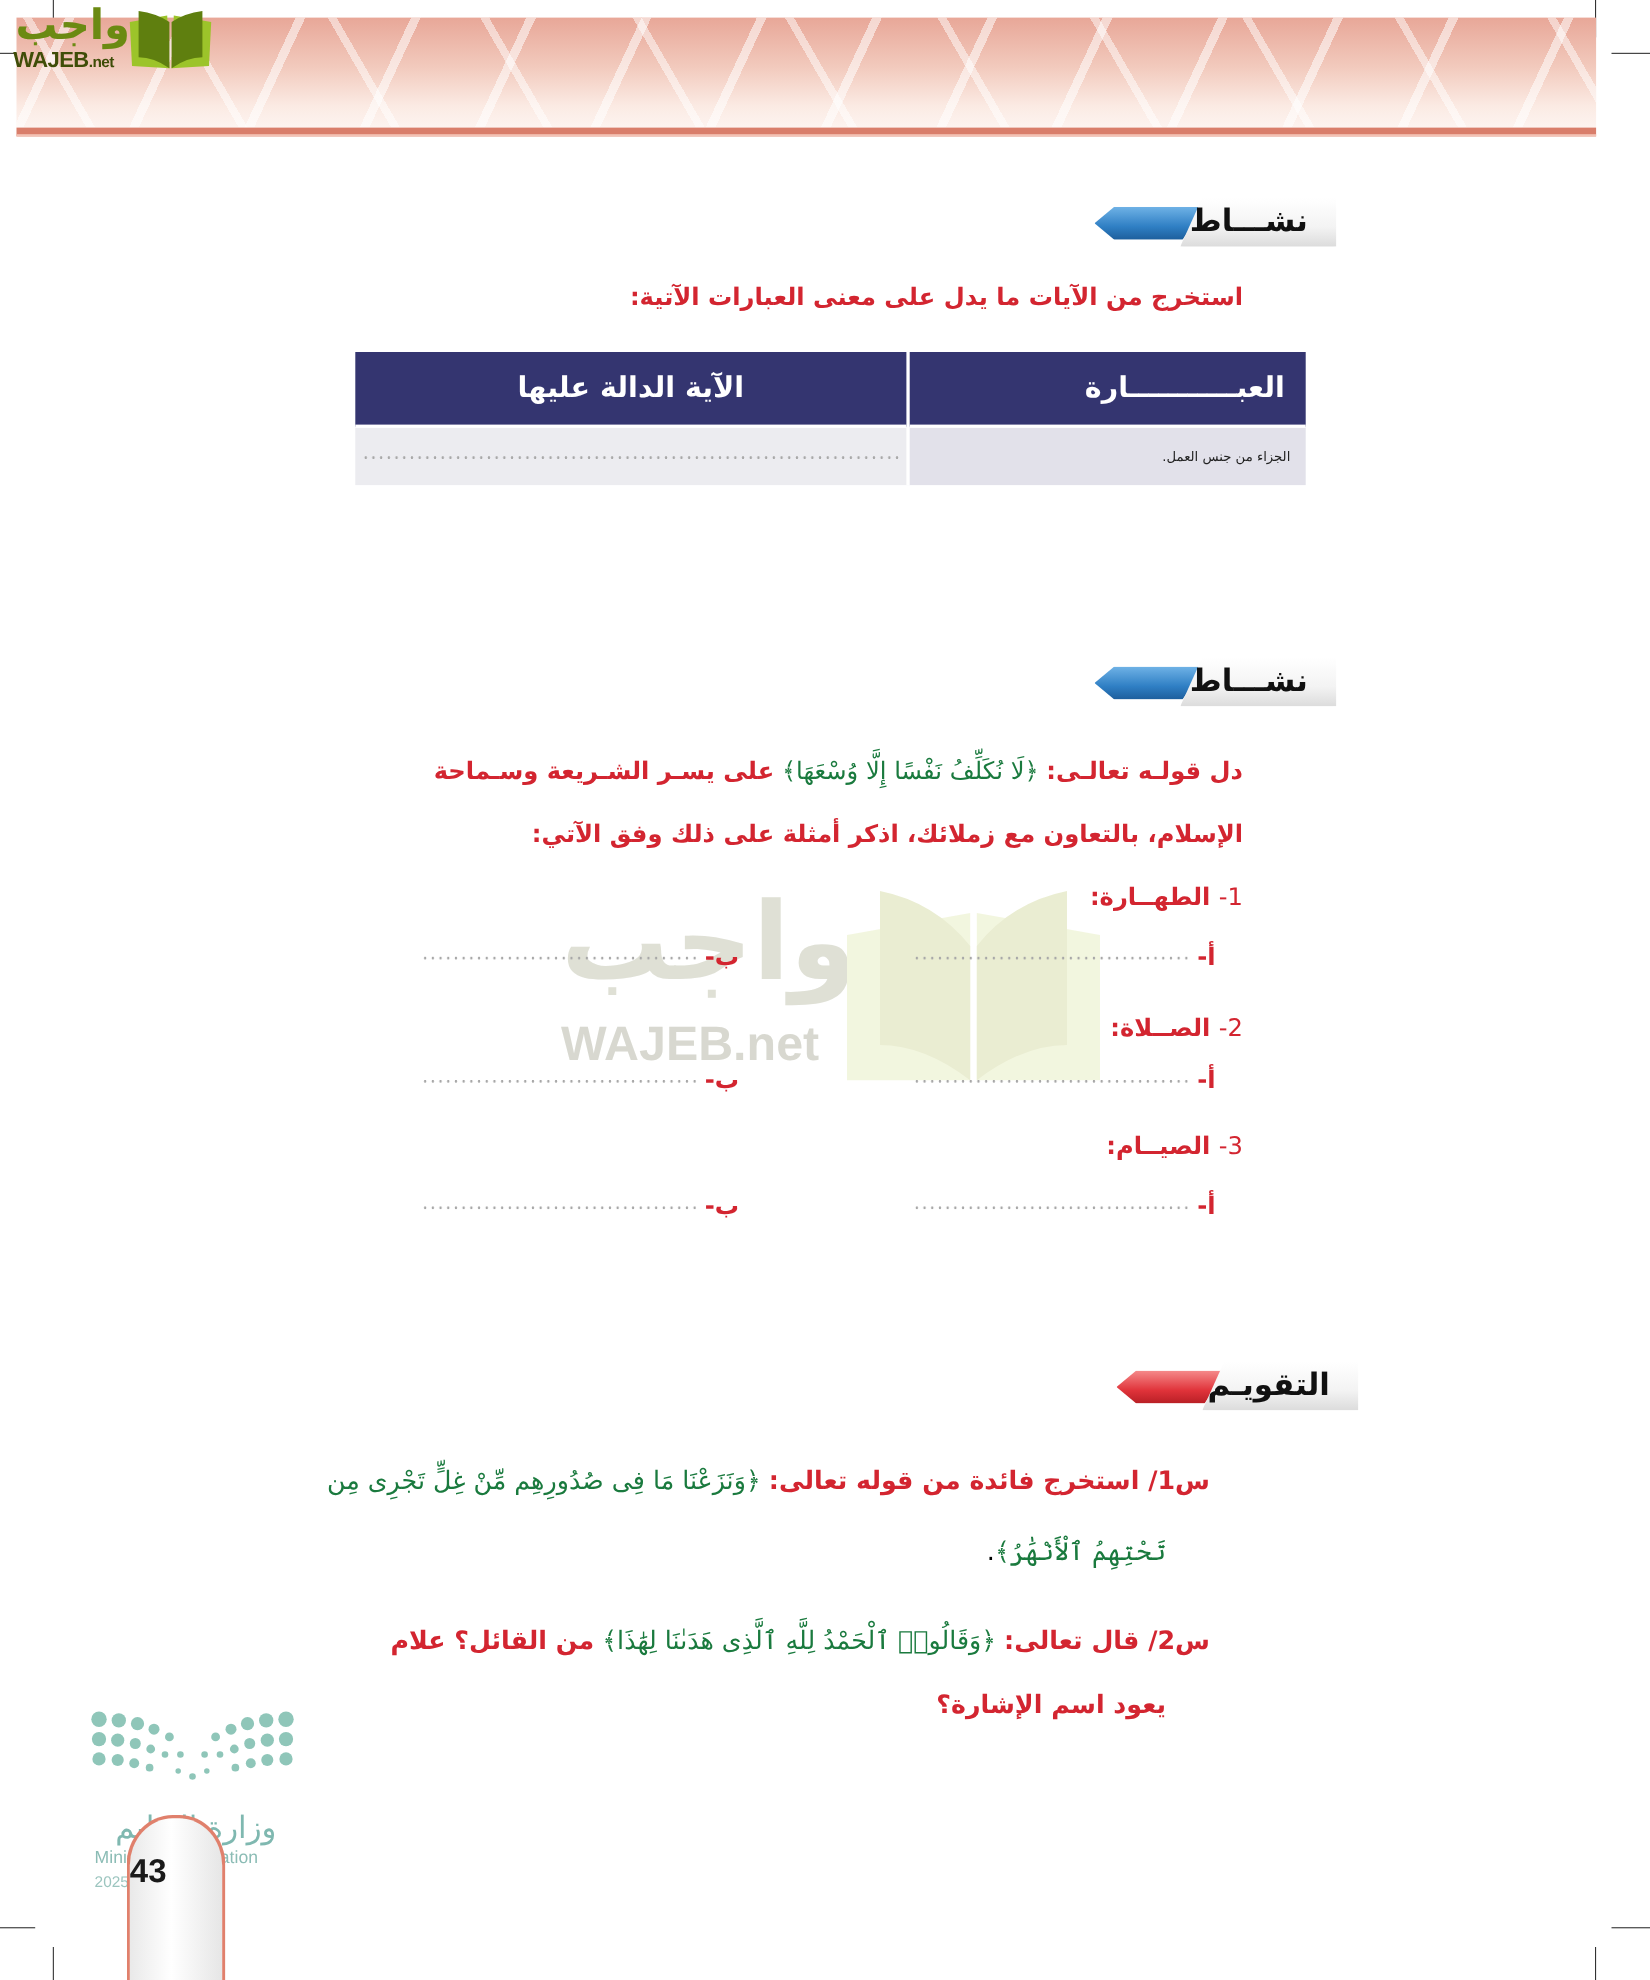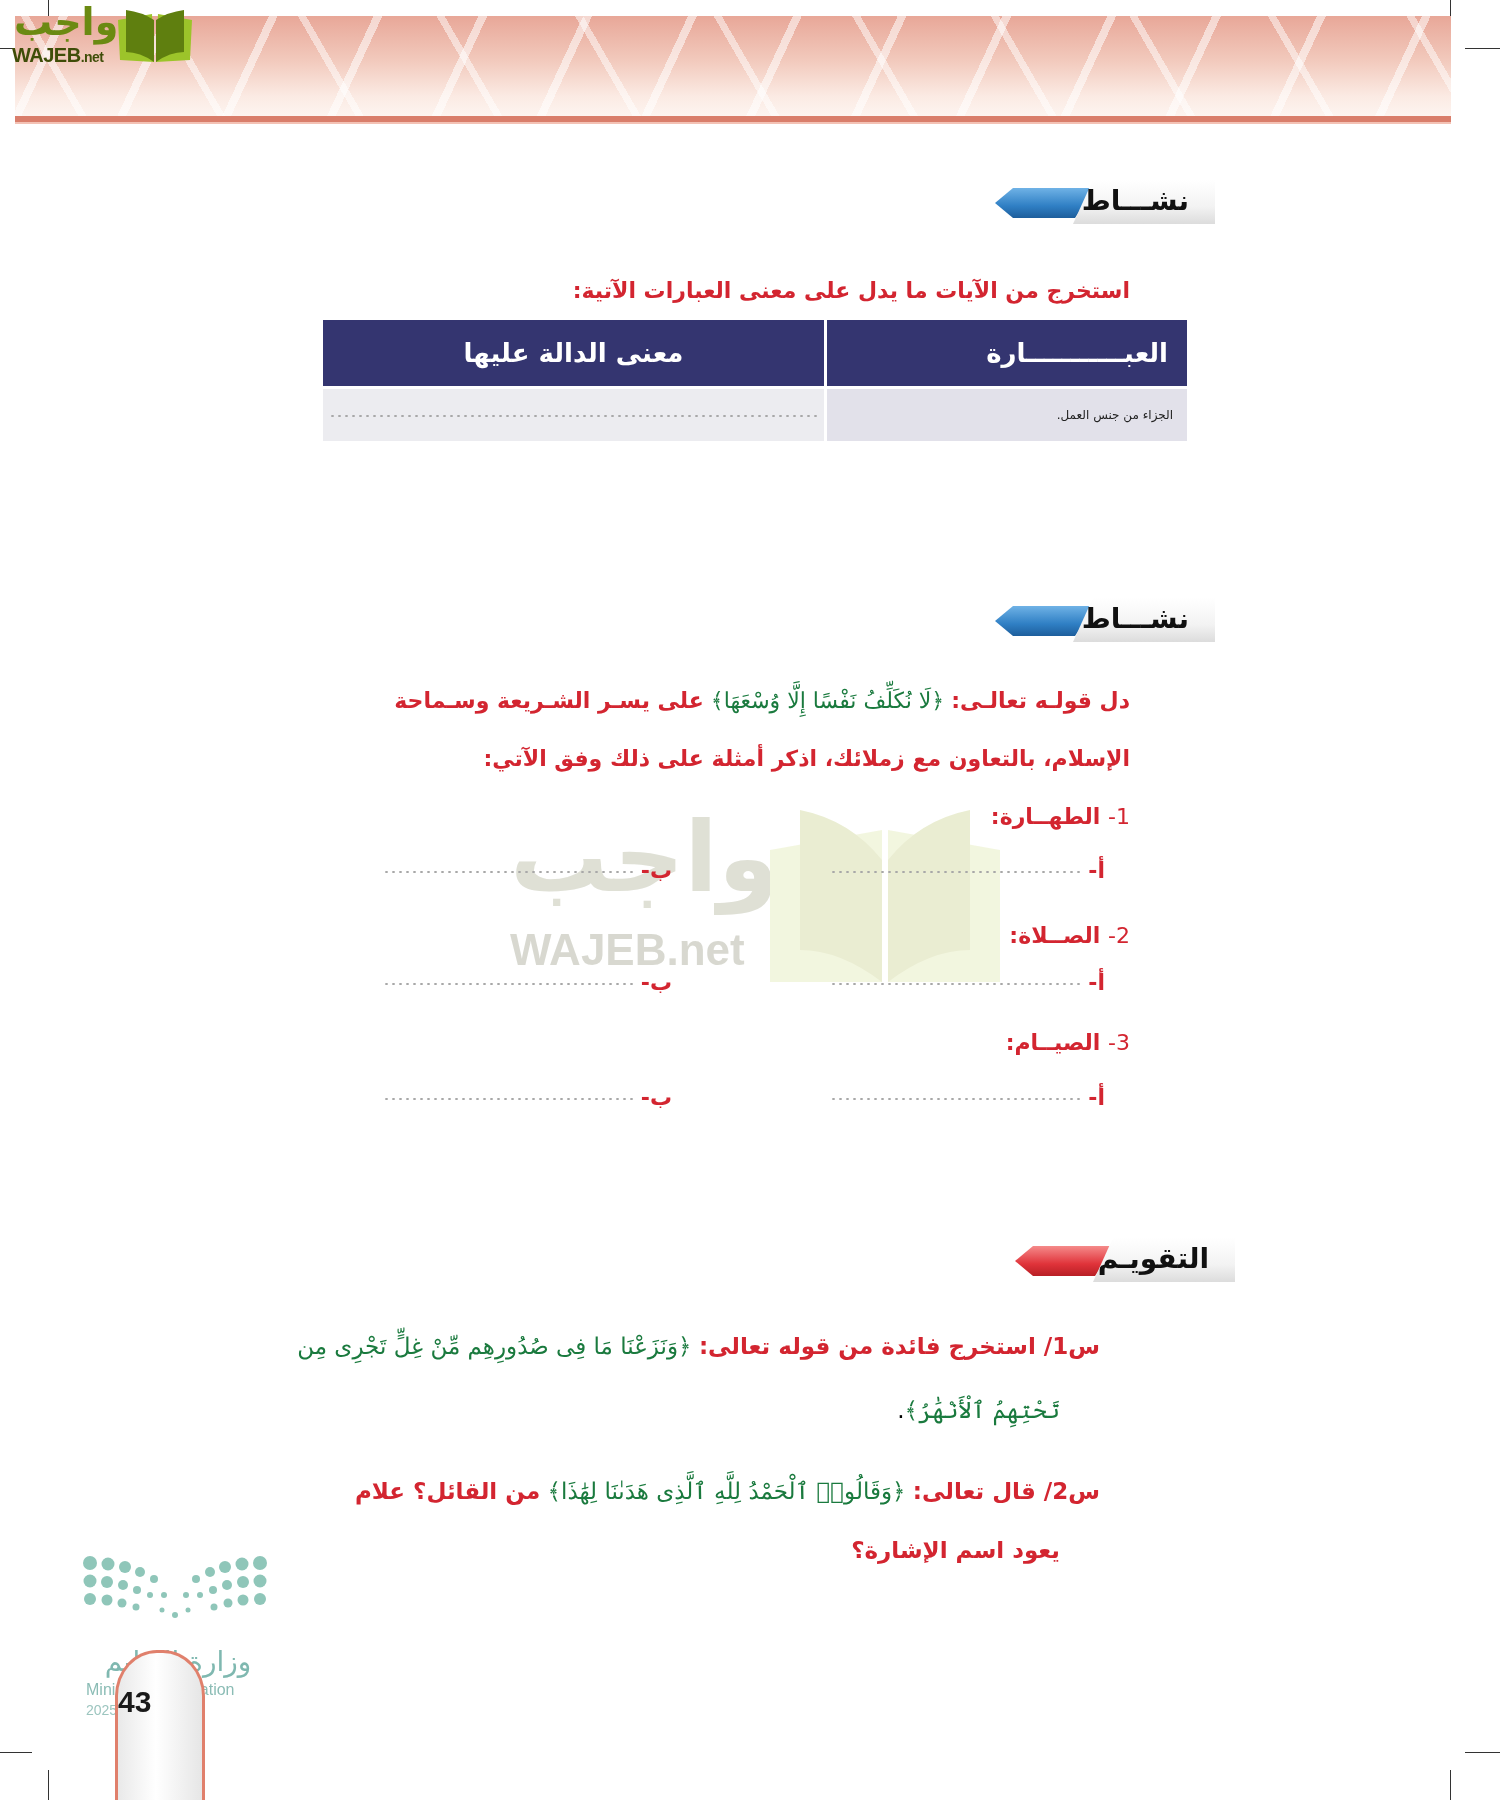--- a/index.html
+++ b/index.html
@@ -145,27 +145,27 @@
     <path d="M68 4 Q52 6 40 14 L40 56 Q54 46 68 46 Z" fill="#5f7f0f"></path>
   </svg>
 </div>
 
 <div class="tag blue" style="left:995px;top:180px;width:220px;">
   <div class="tag-arrow"></div>
   <div class="tag-body"></div>
   <div class="tag-label">نشـــاط</div>
 </div>
 
-<div class="instruction red-text" style="right:370px;top:278px;">استخرج من الآيات ما يدل على معنى العبارات الآتية:</div>
+<div class="instruction red-text" style="right:370px;top:258px;">استخرج من الآيات ما يدل على معنى العبارات الآتية:</div>
 
 <table class="act-table">
   <thead>
     <tr>
       <th class="c1">العبـــــــــــارة</th>
-      <th class="c2">معنى الدالة عليها</th>
+      <th class="c2">الآية الدالة عليها</th>
     </tr>
   </thead>
   <tbody>
     <tr>
       <td class="c1">الجزاء من جنس العمل.</td>
       <td class="c2"><span class="dots"></span></td>
     </tr>
   </tbody>
 </table>
 

